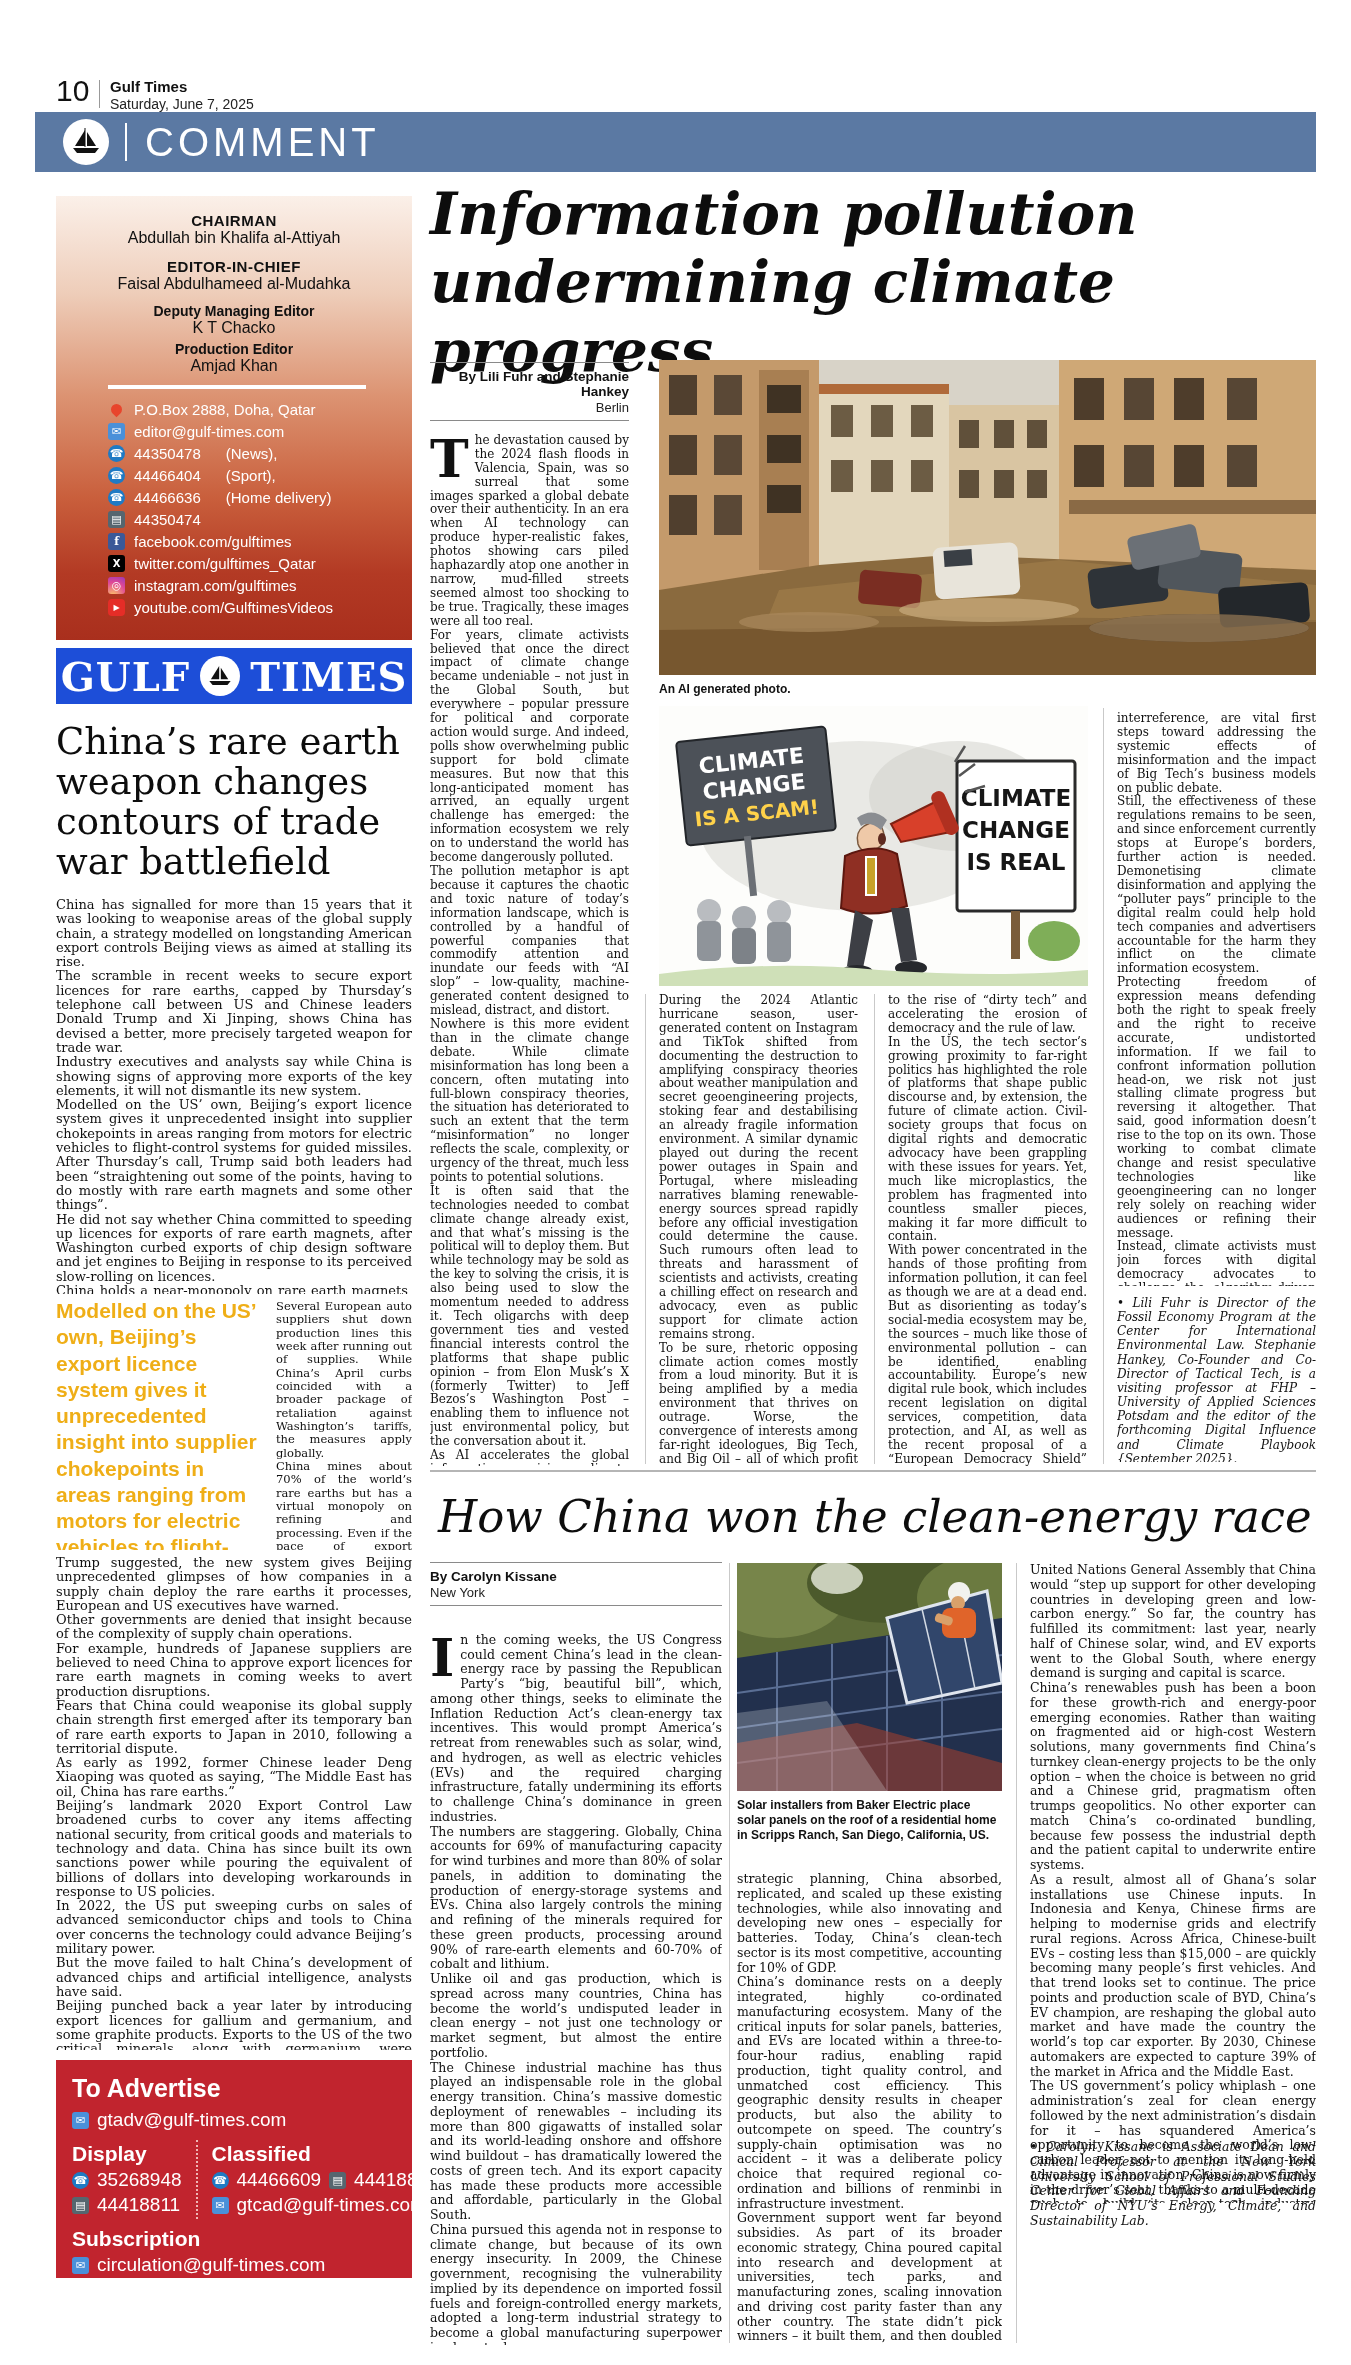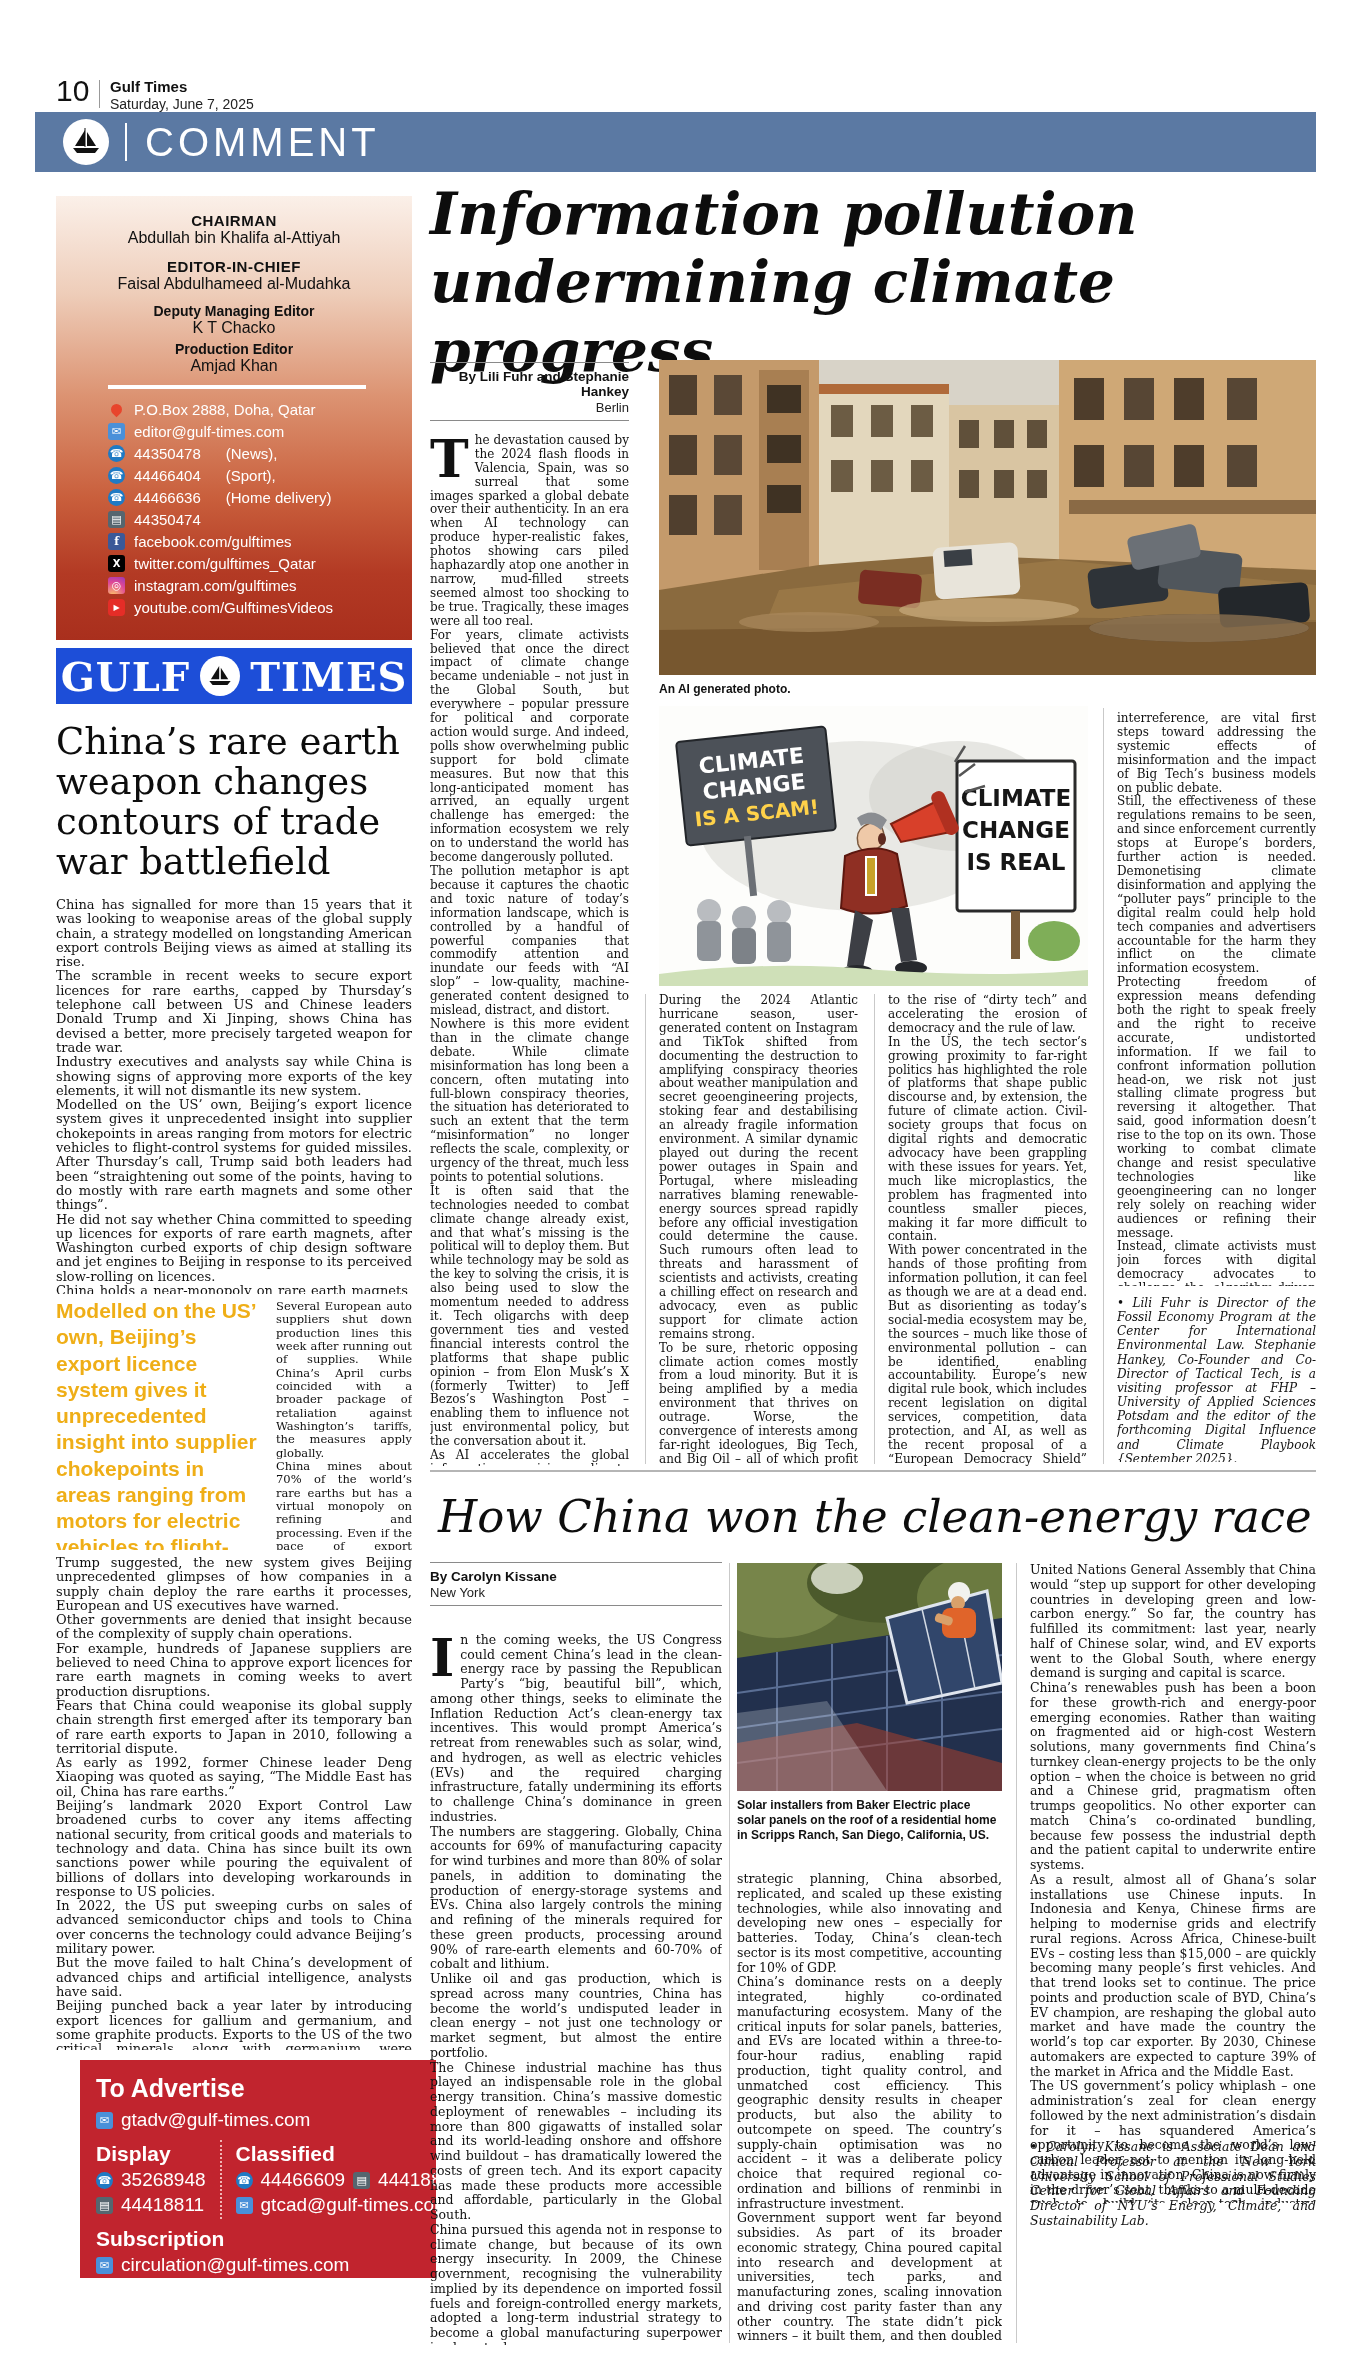--- a/index.html
+++ b/index.html
@@ -48,21 +48,21 @@
   .dateline{font-family:"Liberation Sans", sans-serif;font-size:13px;color:#222;margin-top:1px;}
   .body{font-size:12px;line-height:1.16;text-align:justify;white-space:pre-line;overflow:hidden;}
   .body-lg{font-size:13px;line-height:1.1;text-align:justify;white-space:pre-line;overflow:hidden;}
   .dropcap{float:left;font-weight:bold;font-size:52px;line-height:.8;padding:4px 6px 0 0;}
   .pullquote{color:#efae17;font-family:"Liberation Sans", sans-serif;font-weight:bold;font-size:21px;line-height:1.25;}
   .caption{font-family:"Liberation Sans", sans-serif;font-weight:bold;font-size:12px;line-height:1.25;color:#111;}
   .bio{font-size:12px;line-height:1.18;font-style:italic;text-align:justify;white-space:pre-line;overflow:hidden;}
   .vrule{width:1px;background:#c9c9c9;}
   .art-div{height:2px;background:#b5b5b5;}
   
-  .adv{background:#c1242e;color:#fff;font-family:"Liberation Sans", sans-serif;padding:14px 16px;margin-left:24px;}
+  .adv{background:#c1242e;color:#fff;font-family:"Liberation Sans", sans-serif;padding:14px 16px;}
   .adv h2{margin:0 0 6px 0;font-size:25px;font-weight:bold;}
   .adv-row{display:flex;align-items:center;gap:8px;font-size:19px;margin:3px 0;}
   .adv-col-title{font-size:21px;font-weight:bold;margin:8px 0 2px 0;}
   .adv-cols{display:flex;}
   .adv-sep{border-left:2px dotted #f0b6b6;margin:6px 14px 0 14px;}
   .adv-copy{font-size:19px;margin-top:12px;}
   svg text{font-family:"DejaVu Sans", sans-serif;}
 </style>
 </head>
 <body>

